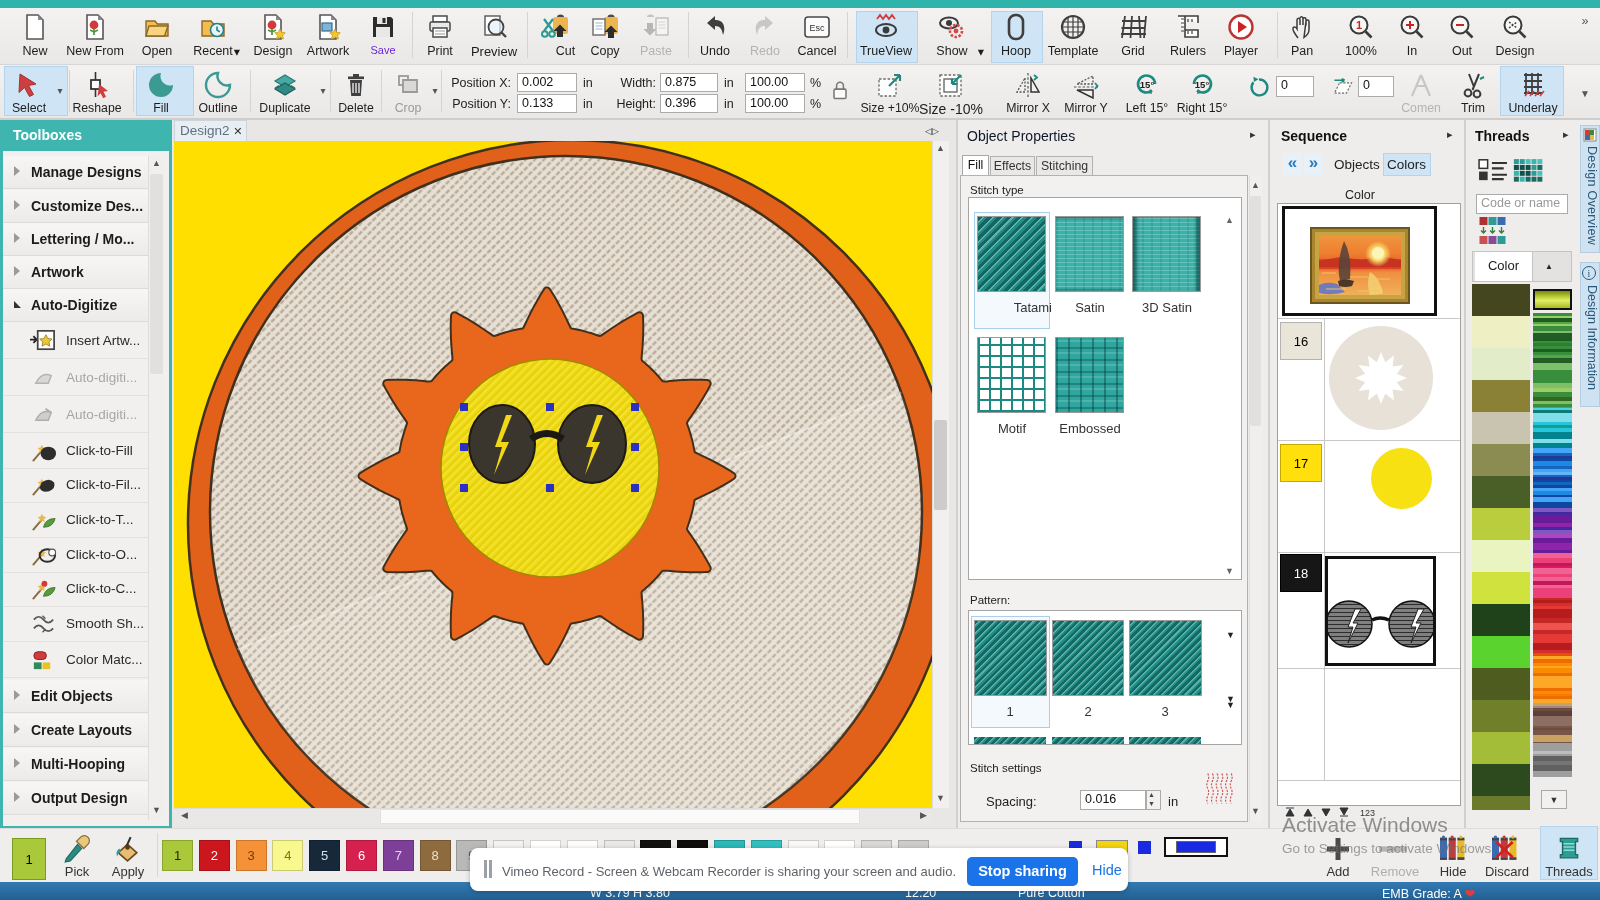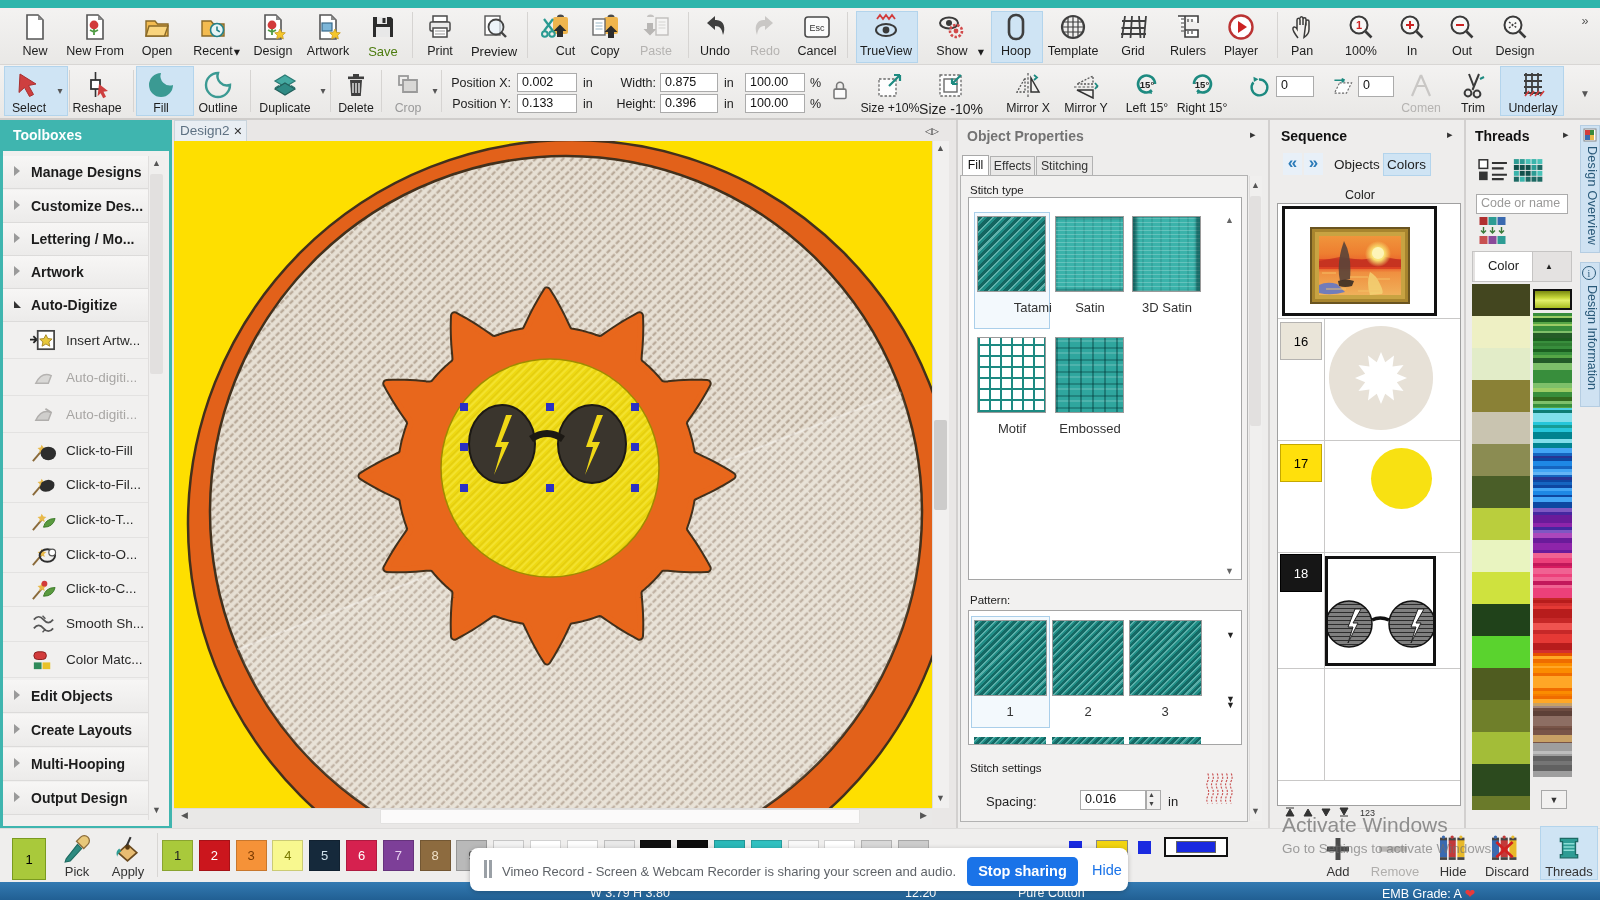--- a/index.html
+++ b/index.html
@@ -58,21 +58,21 @@
     <rect x="8" y="10" width="10" height="8" fill="#7db6d8" stroke="#3a6a8a" stroke-width="1.2"></rect>
     <path d="M21 16 l1.7 3.4 3.6.4-2.7 2.5.7 3.7-3.3-1.9-3.3 1.9.7-3.7-2.7-2.5 3.6-.4z" fill="#f5c62a" stroke="#c69a1e" stroke-width=".8"></path>
   </svg>
 <div class="lbl" style="left:283px;top:44px;width:90px;font-size:12.5px;color:#1d1d1d">Artwork</div>
 <svg class="ab" style="left:369px;top:13px" width="28" height="28" viewBox="0 0 28 28">
     <path d="M4 4 h18 l2 2 v18 H4 z" fill="#2c2c2c"></path>
     <rect x="8" y="4" width="10" height="7" fill="#e8e8e8"></rect>
     <rect x="13.5" y="5" width="3" height="5" fill="#2c2c2c"></rect>
     <rect x="7" y="14" width="14" height="10" fill="#e8e8e8"></rect>
   </svg>
-<div class="lbl" style="left:338px;top:44px;width:90px;font-size:13px;color:#4d7c0f">Save</div>
+<div class="lbl" style="left:338px;top:44px;width:90px;font-size:11px;color:#6d28d9">Save</div>
 <svg class="ab" style="left:426px;top:13px" width="28" height="28" viewBox="0 0 28 28">
     <rect x="7" y="3" width="14" height="6" fill="#fff" stroke="#4a4a4a" stroke-width="1.5"></rect>
     <rect x="4" y="9" width="20" height="9" rx="1.5" fill="#e9e9e9" stroke="#4a4a4a" stroke-width="1.5"></rect>
     <rect x="7" y="15" width="14" height="9" fill="#fff" stroke="#4a4a4a" stroke-width="1.5"></rect>
     <path d="M9 18 h10 M9 21 h10" stroke="#9a9a9a" stroke-width="1.2"></path>
   </svg>
 <div class="lbl" style="left:395px;top:44px;width:90px;font-size:12.5px;color:#1d1d1d">Print</div>
 <svg class="ab" style="left:480px;top:13px" width="28" height="28" viewBox="0 0 28 28">
     <rect x="5" y="3" width="15" height="19" fill="#fff" stroke="#555" stroke-width="1.4"></rect>
     <circle cx="16" cy="14" r="7.5" fill="rgba(230,240,248,.7)" stroke="#444" stroke-width="1.8"></circle>
@@ -477,21 +477,21 @@
 <div class="ab" style="left:934px;top:793px;width:13px;height:13px;color:#555;font-size:9px;text-align:center">▼</div>
 <div class="ab" style="left:934px;top:420px;width:13px;height:90px;background:#cdcccb;border-radius:2px"></div>
 <div class="ab" style="left:174px;top:808px;width:758px;height:17px;background:#e9e8e7;border-top:1px solid #dddcdb"></div>
 <div class="ab" style="left:178px;top:810px;width:13px;height:13px;color:#555;font-size:9px;text-align:center">◀</div>
 <div class="ab" style="left:917px;top:810px;width:13px;height:13px;color:#555;font-size:9px;text-align:center">▶</div>
 <div class="ab" style="left:380px;top:809px;width:480px;height:15px;background:#fbfafa;border:1px solid #e2e1e0;border-radius:1px"></div>
 <div class="ab" style="left:958px;top:120px;width:642px;height:710px;background:#eeedec"></div>
 <div class="ab" style="left:956px;top:120px;width:2px;height:710px;background:#d2d0cf"></div>
 <div class="ab" style="left:1268px;top:120px;width:2px;height:710px;background:#d2d0cf"></div>
 <div class="ab" style="left:1464px;top:120px;width:2px;height:710px;background:#d2d0cf"></div>
-<div class="ab" style="left:967px;top:128px;width:200px;font-size:14px;font-weight:bold;color:#737373">Object Properties</div>
+<div class="ab" style="left:967px;top:128px;width:200px;font-size:14px;font-weight:normal;color:#0f172a">Object Properties</div>
 <div class="ab" style="left:1250px;top:128px;font-size:11px;color:#333">▸</div>
 <div class="ab" style="left:962px;top:155px;width:27px;height:20px;background:#fff;border:1px solid #a8a8a8;border-bottom:none;font-size:12.3px;color:#111;text-align:center;padding-top:2px;z-index:3">Fill</div>
 <div class="ab" style="left:990px;top:156px;width:45px;height:19px;background:#e9e8e7;border:1px solid #b2b2b2;border-bottom:none;font-size:12.3px;color:#333;text-align:center;padding-top:2px">Effects</div>
 <div class="ab" style="left:1036px;top:156px;width:57px;height:19px;background:#e9e8e7;border:1px solid #b2b2b2;border-bottom:none;font-size:12.3px;color:#333;text-align:center;padding-top:2px">Stitching</div>
 <div class="ab" style="left:960px;top:175px;width:288px;height:647px;background:#f2f1f0;border:1px solid #b2b2b2"></div>
 <div class="ab" style="left:970px;top:184px;font-size:11.5px;color:#222">Stitch type</div>
 <div class="ab" style="left:968px;top:197px;width:274px;height:383px;background:#fff;border:1px solid #a5a5a5"></div>
 <div class="ab" style="left:974px;top:212px;width:76px;height:117px;border:1px solid #aacfea;background:#f3f9fd"></div>
 <div class="ab" style="left:977px;top:216px;width:69px;height:76px;background:#23948c;background-image:repeating-linear-gradient(135deg,rgba(0,45,45,.45) 0 3px,rgba(255,255,255,.28) 3px 4.5px,rgba(20,120,115,.25) 4.5px 7px);border:1px solid #9a9a9a"></div>
 <div class="ab" style="left:972px;top:300px;width:80px;text-align:right;font-size:13px;color:#333">Tatami</div>

